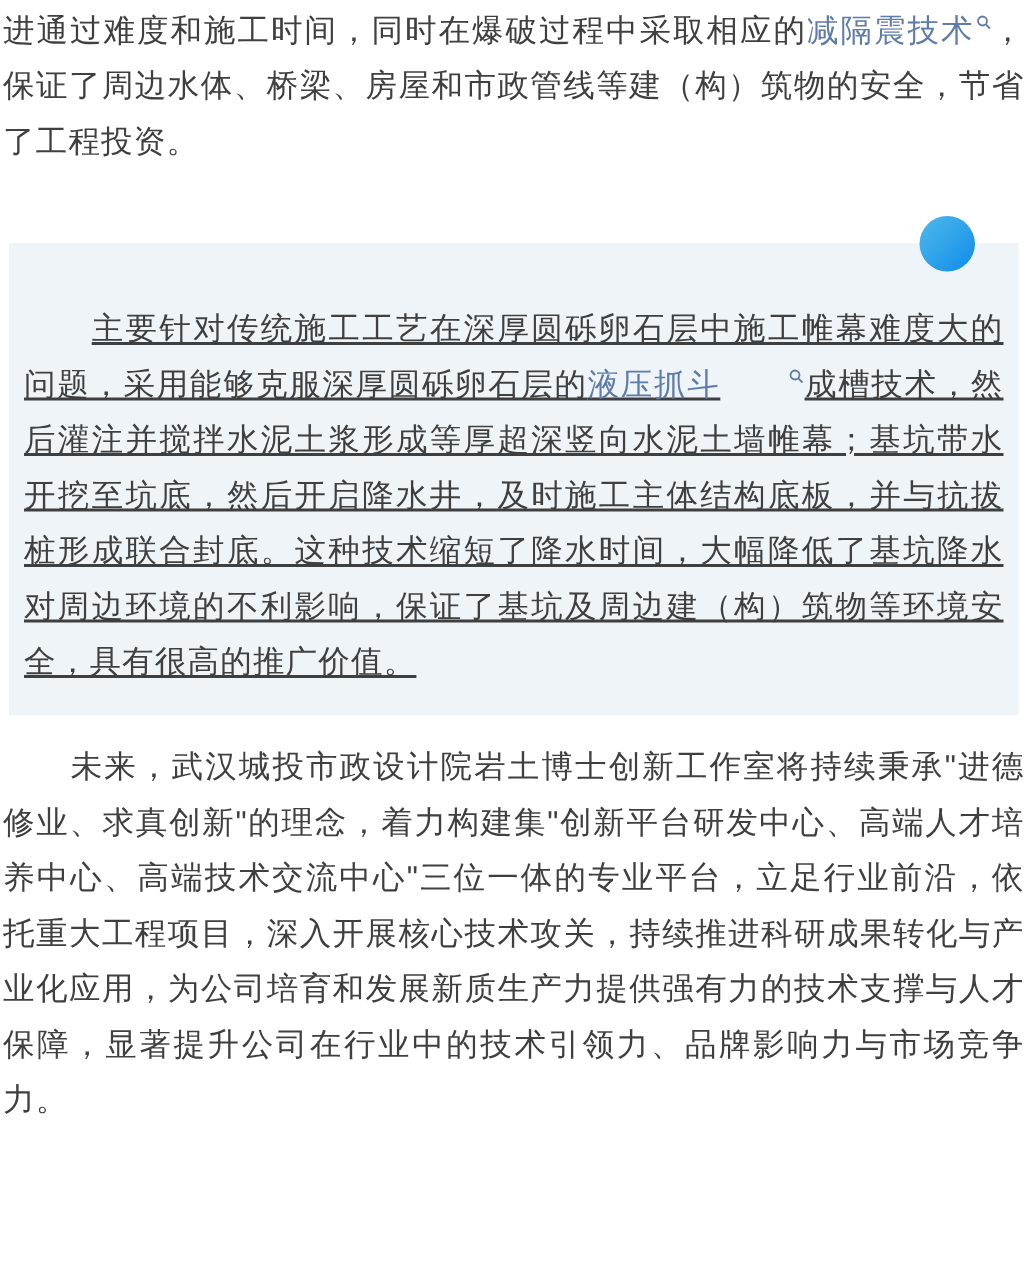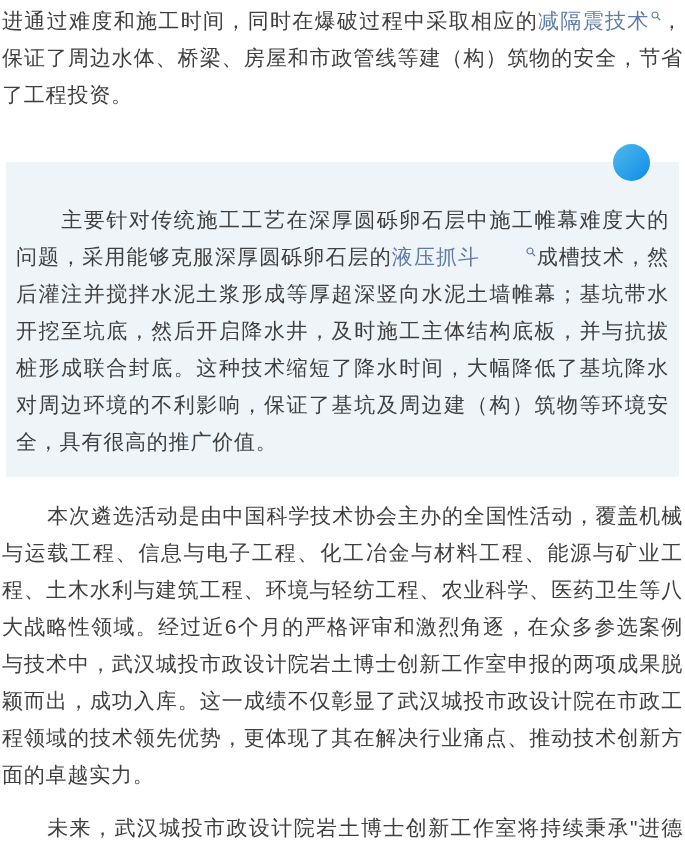--- a/index.html
+++ b/index.html
@@ -40,21 +40,21 @@
     background:linear-gradient(90deg,#c9e3f6 0%,#e2f0fb 55%,rgba(255,255,255,0) 100%);
     display:flex;align-items:center;
     padding-left:14px;
   }
   .card-title{
     font-size:18px;font-weight:bold;font-style:italic;margin:0;letter-spacing:0.5px;
     white-space:nowrap;
   }
   .card-title .kw-part{color:#54719c;}
   .card-title .rest-part{color:#1e6fc5;}
-  .card .para{margin:16px 2px 0;}
+  .card .para{margin:16px 2px 0;text-decoration:underline;}
 
   .p-block{margin:20px 2px 0;}
   .p-block2{margin:16px 2px 0;}
 </style>
 </head>
 <body>
 
 <div class="content">
 
   <p class="para"><span>进通过难度和施工时间，同时在爆破过程中采取相应的</span><span class="kw-link"><span>减隔震技术</span><span class="q-icon"><svg width="10" height="10" viewBox="0 0 10 10">
@@ -65,17 +65,16 @@
   <div class="card-wrap">
     <div class="deco-circle"></div>
     <div class="card">
       <p class="para indent"><span>主要针对传统施工工艺在深厚圆砾卵石层中施工帷幕难度大的问题，采用能够克服深厚圆砾卵石层的</span><span class="kw-link"><span>液压抓斗</span><span class="q-icon"><svg width="10" height="10" viewBox="0 0 10 10">
                 <circle cx="4" cy="4" r="3" fill="none" stroke="currentColor" stroke-width="1.2"></circle>
                 <path d="M6.2 6.2 L9 9" stroke="currentColor" stroke-width="1.2"></path>
               </svg></span></span><span>成槽技术，然后灌注并搅拌水泥土浆形成等厚超深竖向水泥土墙帷幕；基坑带水开挖至坑底，然后开启降水井，及时施工主体结构底板，并与抗拔桩形成联合封底。这种技术缩短了降水时间，大幅降低了基坑降水对周边环境的不利影响，保证了基坑及周边建（构）筑物等环境安全，具有很高的推广价值。</span></p>
     </div>
   </div>
 
-  <p class="para indent p-block">本次遴选活动是由中国科学技术协会主办的全国性活动，覆盖机械与运载工程、信息与电子工程、化工冶金与材料工程、能源与矿业工程、土木水利与建筑工程、环境与轻纺工程、农业科学、医药卫生等八大战略性领域。经过近6个月的严格评审和激烈角逐，在众多参选案例与技术中，武汉城投市政设计院岩土博士创新工作室申报的两项成果脱颖而出，成功入库。这一成绩不仅彰显了武汉城投市政设计院在市政工程领域的技术领先优势，更体现了其在解决行业痛点、推动技术创新方面的卓越实力。</p>
 
   <p class="para indent p-block2">未来，武汉城投市政设计院岩土博士创新工作室将持续秉承"进德修业、求真创新"的理念，着力构建集"创新平台研发中心、高端人才培养中心、高端技术交流中心"三位一体的专业平台，立足行业前沿，依托重大工程项目，深入开展核心技术攻关，持续推进科研成果转化与产业化应用，为公司培育和发展新质生产力提供强有力的技术支撑与人才保障，显著提升公司在行业中的技术引领力、品牌影响力与市场竞争力。</p>
 
 </div>
 
 </body></html>

